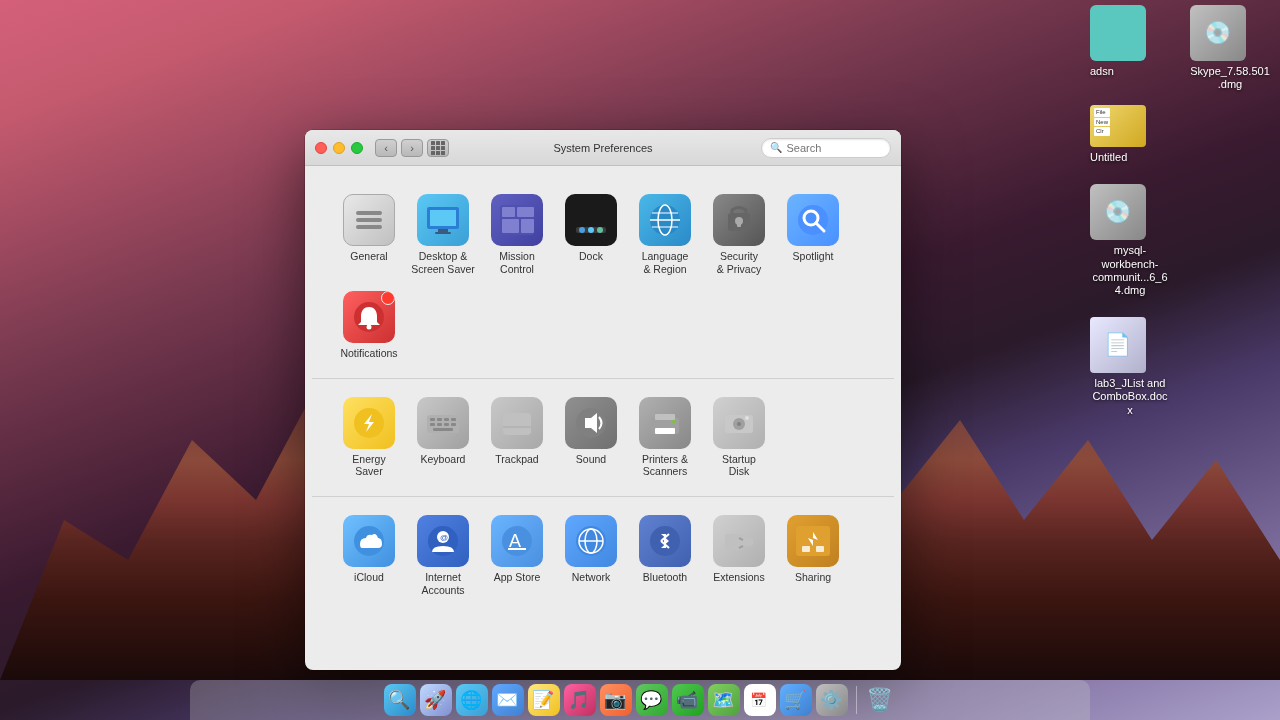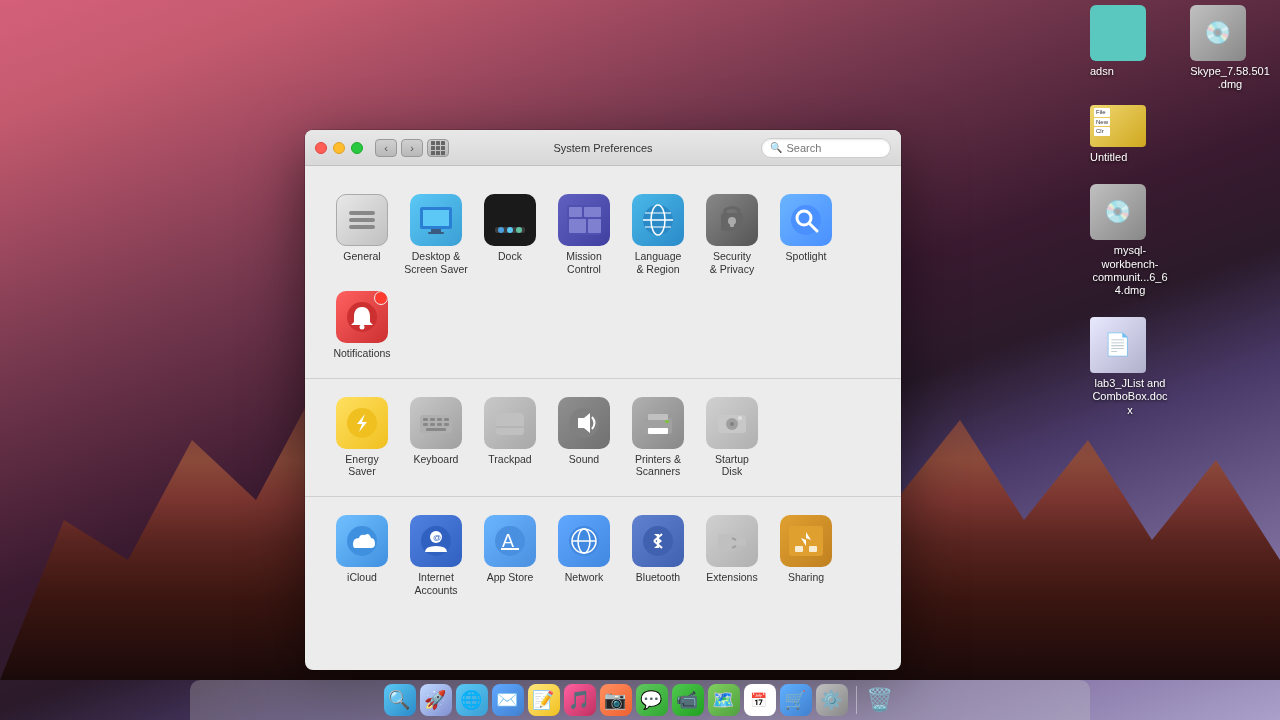--- a/index.html
+++ b/index.html
@@ -228,21 +228,21 @@
       border: none;
       outline: none;
       font-size: 11px;
       color: #999;
       background: transparent;
       width: 100%;
     }
 
     
     .prefs-content {
-      padding: 10px 0;
+      padding: 10px 7px;
       overflow-y: auto;
       height: calc(100% - 36px);
       border-radius: 9px;
     }
 
     .prefs-section {
       display: flex;
       flex-wrap: wrap;
       padding: 10px 20px;
       gap: 0;
@@ -498,43 +498,43 @@
                 <rect x="3" y="4" width="32" height="22" rx="2" fill="#2a7fd4"></rect>
                 <rect x="6" y="7" width="26" height="16" fill="#5bc8f5"></rect>
                 <rect x="14" y="26" width="10" height="3" fill="#3a5a80"></rect>
                 <rect x="11" y="29" width="16" height="2" rx="1" fill="#3a5a80"></rect>
               </svg>
           </div>
           <span class="pref-label">Desktop &amp;<br>Screen Saver</span>
         </div>
 
         <div class="pref-item">
+          <div class="pref-icon icon-mission">
+            <svg width="38" height="34" viewBox="0 0 38 34">
+                <rect x="2" y="2" width="34" height="30" rx="3" fill="#5050b0"></rect>
+                <rect x="4" y="4" width="13" height="10" rx="1" fill="#8080d0"></rect>
+                <rect x="19" y="4" width="17" height="10" rx="1" fill="#8080d0"></rect>
+                <rect x="4" y="16" width="17" height="14" rx="1" fill="#8080d0"></rect>
+                <rect x="23" y="16" width="13" height="14" rx="1" fill="#8080d0"></rect>
+              </svg>
+          </div>
+          <span class="pref-label">Mission<br>Control</span>
+        </div>
+
+        <div class="pref-item">
           <div class="pref-icon icon-dock">
             <svg width="38" height="34" viewBox="0 0 38 34">
                 <rect x="2" y="2" width="34" height="30" rx="3" fill="#1a1a1a"></rect>
                 <rect x="4" y="24" width="30" height="6" rx="2" fill="rgba(255,255,255,0.15)"></rect>
                 <circle cx="10" cy="27" r="3" fill="#4a9fe0"></circle>
                 <circle cx="19" cy="27" r="3" fill="#5bc8f5"></circle>
                 <circle cx="28" cy="27" r="3" fill="#60c0a0"></circle>
               </svg>
           </div>
           <span class="pref-label">Dock</span>
-        </div>
-
-        <div class="pref-item">
-          <div class="pref-icon icon-mission">
-            <svg width="38" height="34" viewBox="0 0 38 34">
-                <rect x="2" y="2" width="34" height="30" rx="3" fill="#5050b0"></rect>
-                <rect x="4" y="4" width="13" height="10" rx="1" fill="#8080d0"></rect>
-                <rect x="19" y="4" width="17" height="10" rx="1" fill="#8080d0"></rect>
-                <rect x="4" y="16" width="17" height="14" rx="1" fill="#8080d0"></rect>
-                <rect x="23" y="16" width="13" height="14" rx="1" fill="#8080d0"></rect>
-              </svg>
-          </div>
-          <span class="pref-label">Mission<br>Control</span>
         </div>
 
         <div class="pref-item">
           <div class="pref-icon icon-language">
             <svg width="38" height="34" viewBox="0 0 38 34">
                 <circle cx="19" cy="17" r="15" fill="#2a8ac8"></circle>
                 <ellipse cx="19" cy="17" rx="7" ry="15" fill="none" stroke="#fff" stroke-width="1.5"></ellipse>
                 <line x1="4" y1="17" x2="34" y2="17" stroke="#fff" stroke-width="1.5"></line>
                 <line x1="6" y1="10" x2="32" y2="10" stroke="#fff" stroke-width="1.2"></line>
                 <line x1="6" y1="24" x2="32" y2="24" stroke="#fff" stroke-width="1.2"></line>

